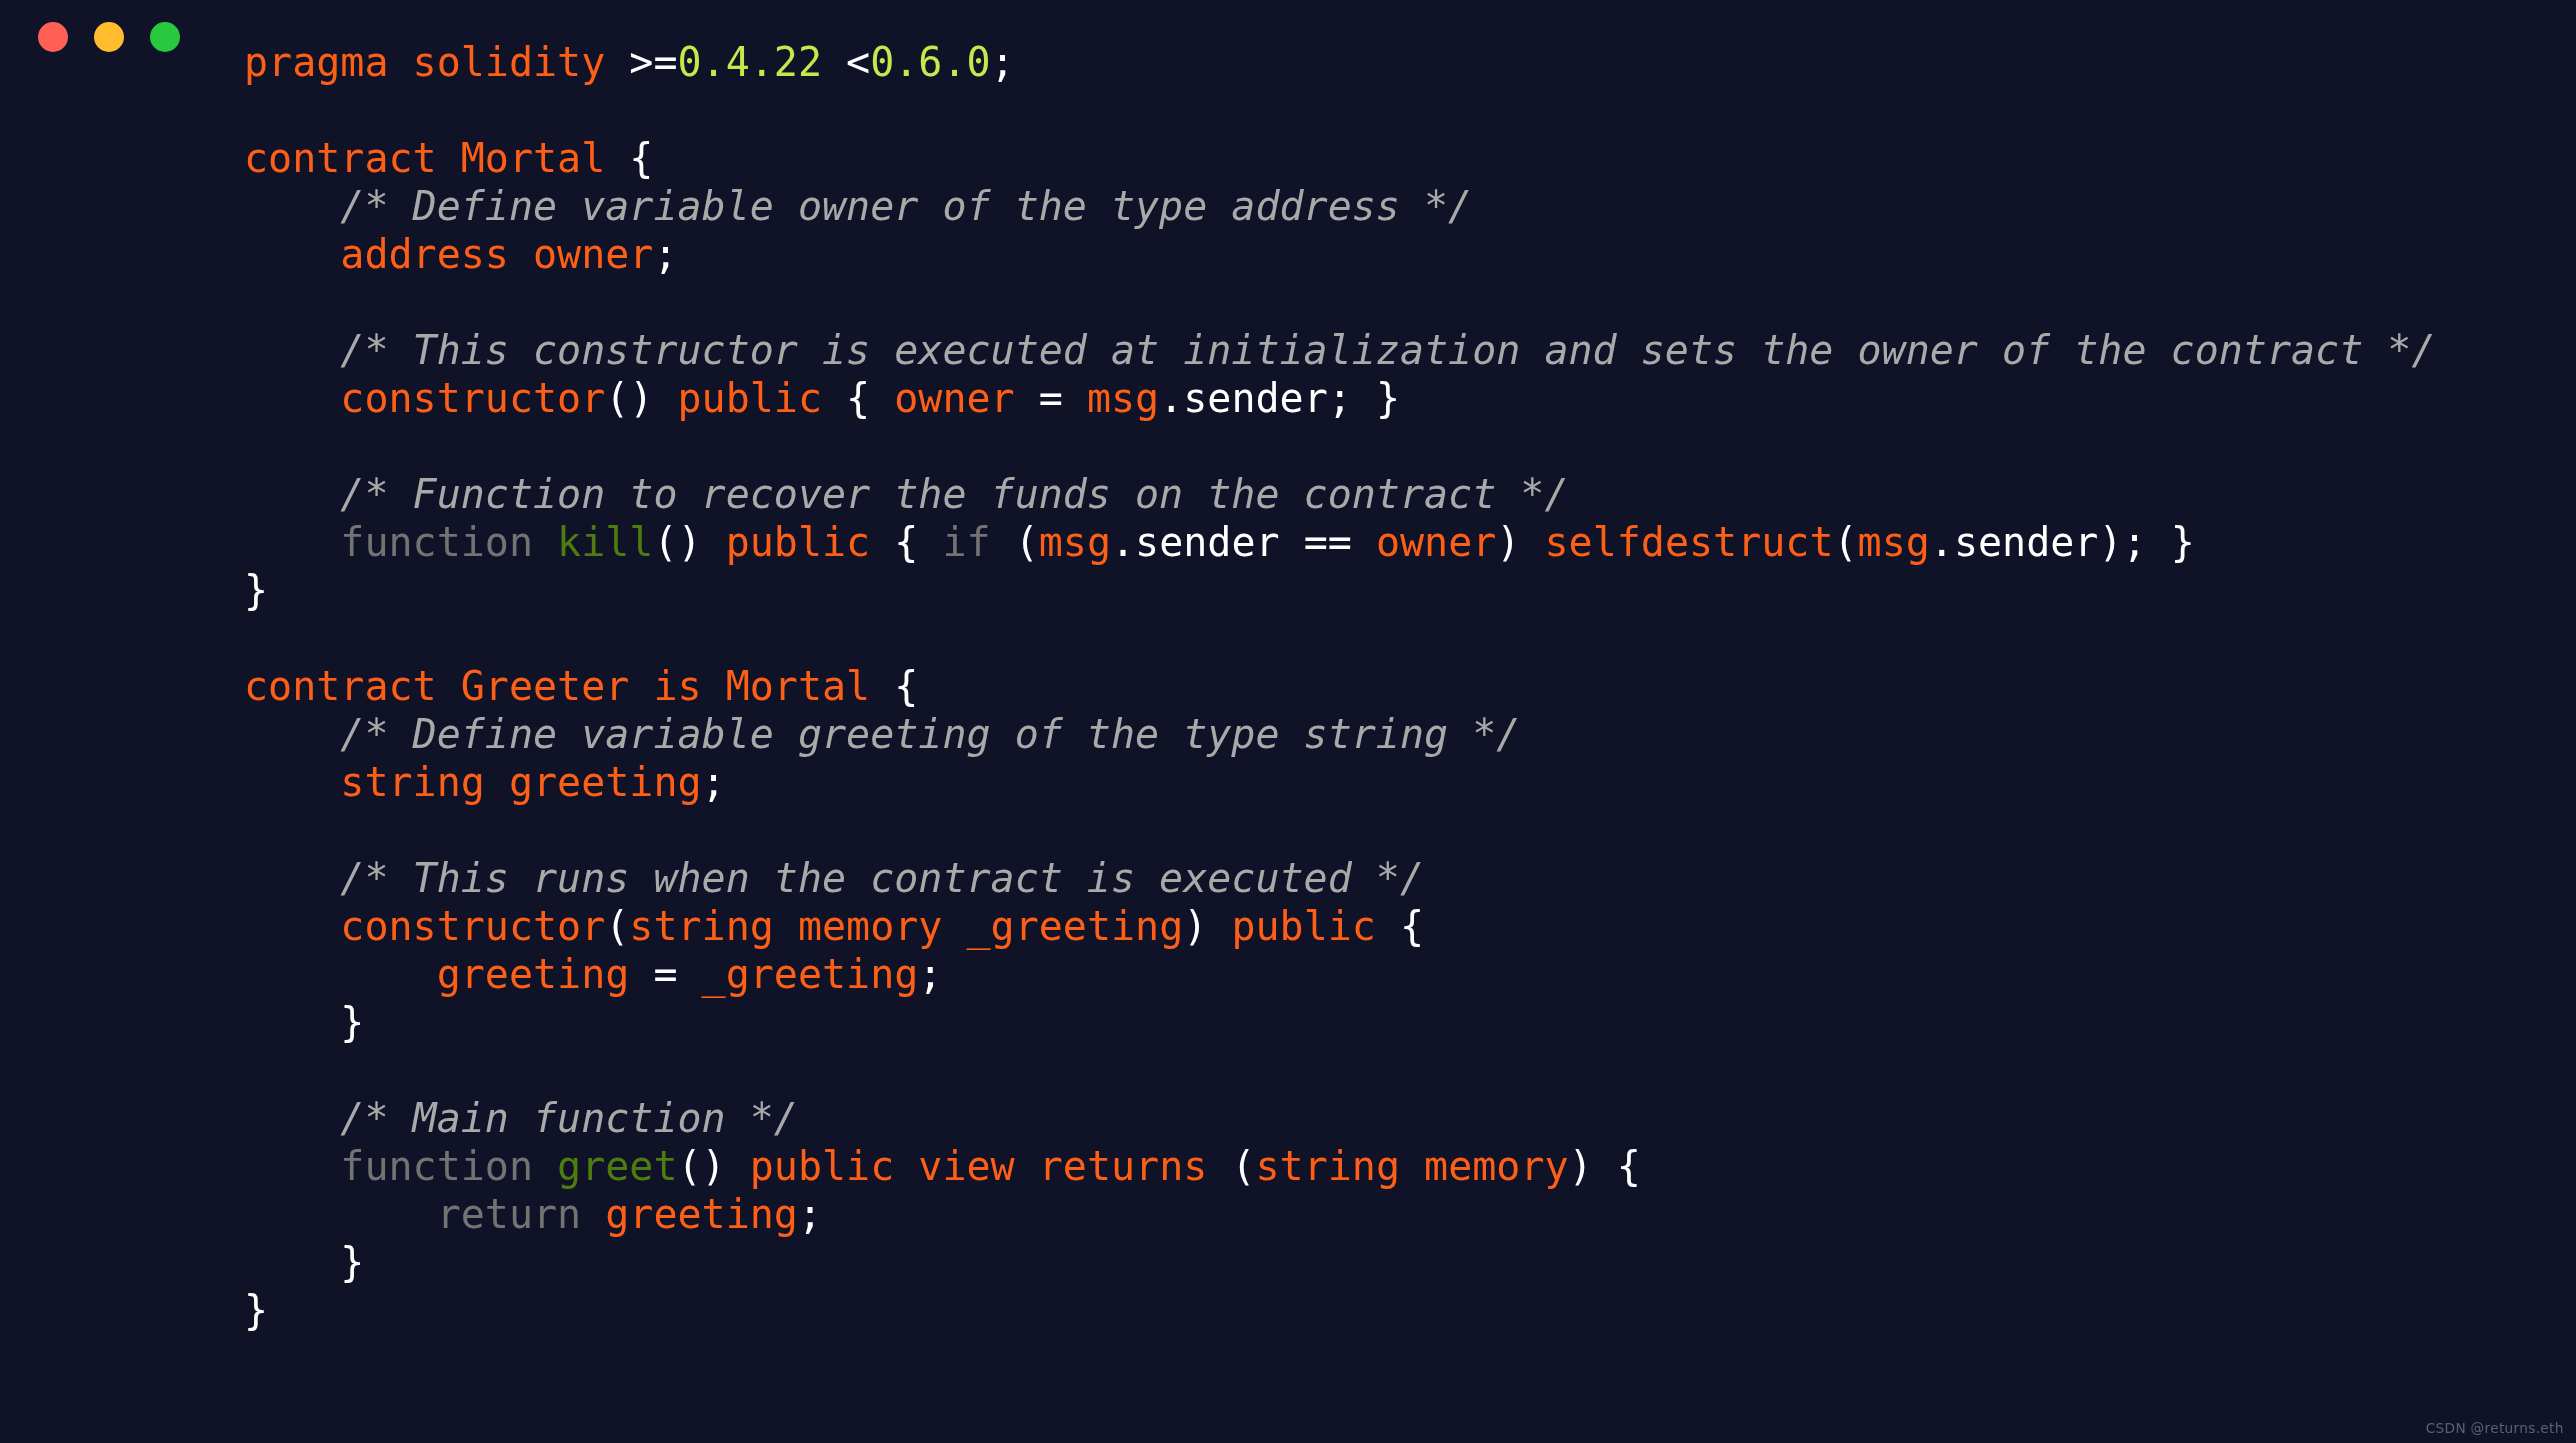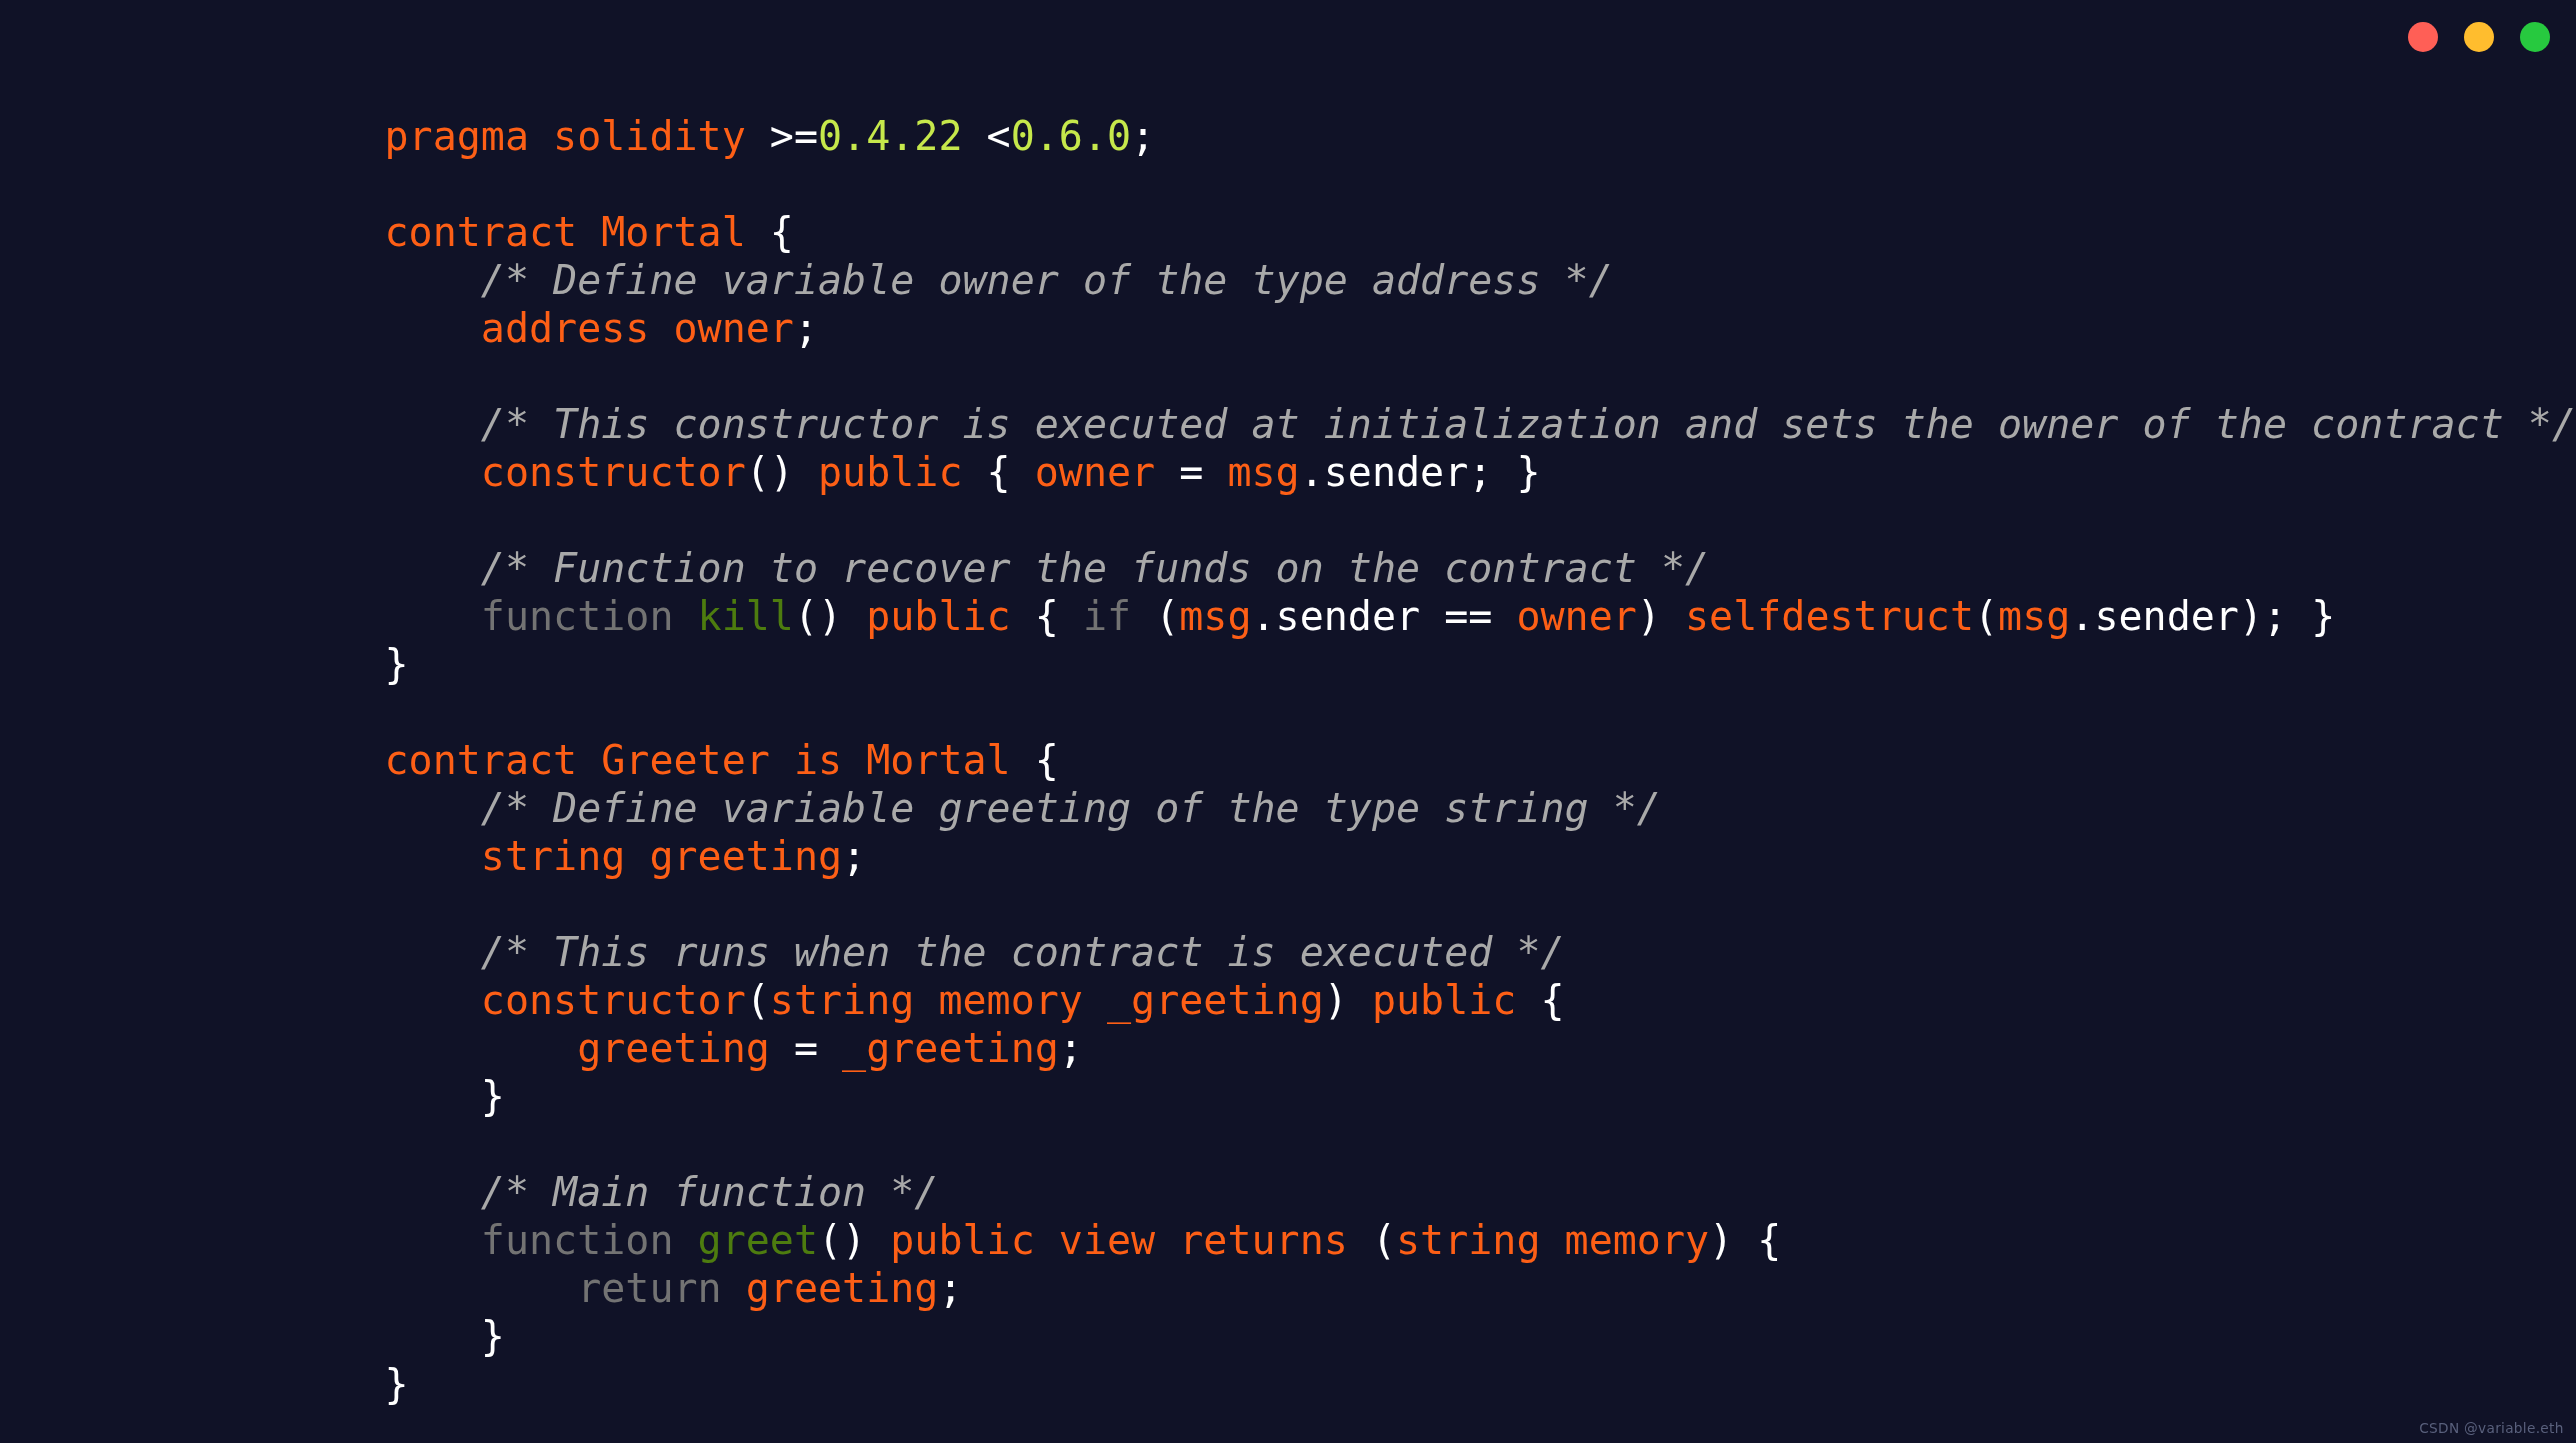--- a/index.html
+++ b/index.html
@@ -14,22 +14,21 @@
     font-family: "DejaVu Sans Mono", monospace;
     overflow: hidden;
     position: relative;
   }
 
   #window {
     position: absolute;
     inset: 0;
     background: #101227;
     display: flex;
-    flex-direction: column;
-    align-items: flex-end;
+    flex-direction: row;
   }
 
   
   #titlebar {
     height: 74px;
     flex: 0 0 74px;
     display: flex;
     align-items: center;
     padding-left: 38px;
     box-sizing: border-box;
@@ -86,16 +85,16 @@
 <div id="window">
 
   <div id="titlebar">
     <span class="dot" style="background: rgb(255, 95, 86);"></span>
     <span class="dot" style="background: rgb(255, 189, 46);"></span>
     <span class="dot" style="background: rgb(39, 201, 63);"></span>
   </div>
 
   <div id="code"><div class="line"><span class="t-kw">pragma solidity </span><span class="t-punct">&gt;=</span><span class="t-num">0.4.22</span><span class="t-punct"> &lt;</span><span class="t-num">0.6.0</span><span class="t-punct">;</span></div><div class="line blank">&nbsp;</div><div class="line"><span class="t-kw">contract Mortal </span><span class="t-punct">{</span></div><div class="line"><span class="t-cmt">    /* Define variable owner of the type address */</span></div><div class="line"><span class="t-punct">    </span><span class="t-kw">address owner</span><span class="t-punct">;</span></div><div class="line blank">&nbsp;</div><div class="line"><span class="t-cmt">    /* This constructor is executed at initialization and sets the owner of the contract */</span></div><div class="line"><span class="t-punct">    </span><span class="t-kw">constructor</span><span class="t-punct">() </span><span class="t-kw">public</span><span class="t-punct"> { </span><span class="t-kw">owner</span><span class="t-punct"> = </span><span class="t-kw">msg</span><span class="t-punct">.sender; }</span></div><div class="line blank">&nbsp;</div><div class="line"><span class="t-cmt">    /* Function to recover the funds on the contract */</span></div><div class="line"><span class="t-punct">    </span><span class="t-fn">function</span><span class="t-punct"> </span><span class="t-name">kill</span><span class="t-punct">() </span><span class="t-kw">public</span><span class="t-punct"> { </span><span class="t-fn">if</span><span class="t-punct"> (</span><span class="t-kw">msg</span><span class="t-punct">.sender == </span><span class="t-kw">owner</span><span class="t-punct">) </span><span class="t-kw">selfdestruct</span><span class="t-punct">(</span><span class="t-kw">msg</span><span class="t-punct">.sender); }</span></div><div class="line"><span class="t-punct">}</span></div><div class="line blank">&nbsp;</div><div class="line"><span class="t-kw">contract Greeter is Mortal </span><span class="t-punct">{</span></div><div class="line"><span class="t-cmt">    /* Define variable greeting of the type string */</span></div><div class="line"><span class="t-punct">    </span><span class="t-kw">string greeting</span><span class="t-punct">;</span></div><div class="line blank">&nbsp;</div><div class="line"><span class="t-cmt">    /* This runs when the contract is executed */</span></div><div class="line"><span class="t-punct">    </span><span class="t-kw">constructor</span><span class="t-punct">(</span><span class="t-kw">string memory _greeting</span><span class="t-punct">) </span><span class="t-kw">public</span><span class="t-punct"> {</span></div><div class="line"><span class="t-punct">        </span><span class="t-kw">greeting</span><span class="t-punct"> = </span><span class="t-kw">_greeting</span><span class="t-punct">;</span></div><div class="line"><span class="t-punct">    }</span></div><div class="line blank">&nbsp;</div><div class="line"><span class="t-cmt">    /* Main function */</span></div><div class="line"><span class="t-punct">    </span><span class="t-fn">function</span><span class="t-punct"> </span><span class="t-name">greet</span><span class="t-punct">() </span><span class="t-kw">public view returns</span><span class="t-punct"> (</span><span class="t-kw">string memory</span><span class="t-punct">) {</span></div><div class="line"><span class="t-punct">        </span><span class="t-fn">return</span><span class="t-punct"> </span><span class="t-kw">greeting</span><span class="t-punct">;</span></div><div class="line"><span class="t-punct">    }</span></div><div class="line"><span class="t-punct">}</span></div></div>
 
-  <div id="watermark">CSDN @variable.eth</div>
+  <div id="watermark">CSDN @returns.eth</div>
 
 </div>
 
 
 </body></html>

